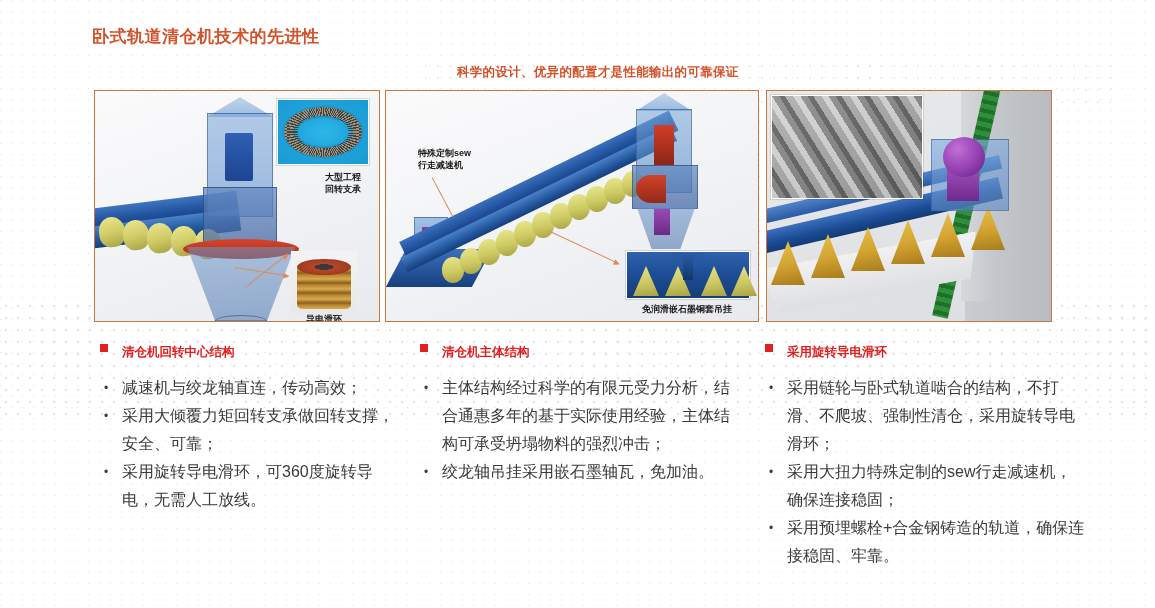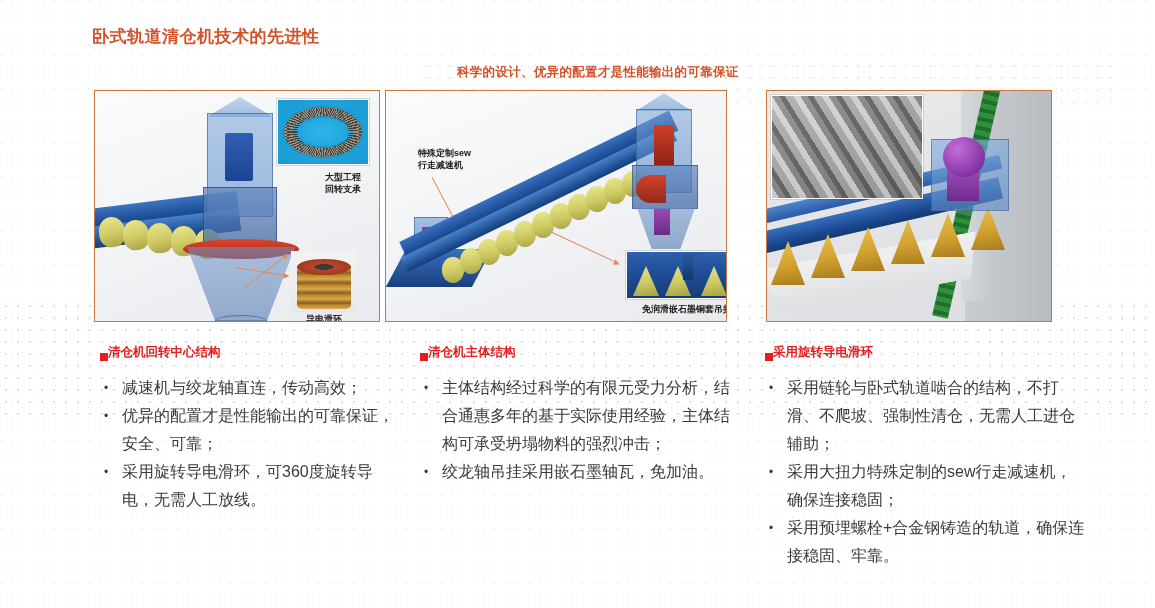--- a/index.html
+++ b/index.html
@@ -46,21 +46,21 @@
   }
 
   
   .panel {
     position: absolute;
     border: 1.6px solid #C8783C;
     background: #fdfdfd;
     overflow: hidden;
   }
   #panel1 { left: 94px;  top: 90px; width: 286px; height: 232px; }
-  #panel2 { left: 385px; top: 90px; width: 342px; height: 232px; }
+  #panel2 { left: 385px; top: 90px; width: 374px; height: 232px; }
   #panel3 { left: 766px; top: 90px; width: 286px; height: 232px; }
 
   .cad {
     position: absolute; inset: 0;
     background: linear-gradient(160deg,#fbfbfc 0%,#f3f4f6 45%,#e9eaee 100%);
   }
 
   
   .p1-auger {
     position:absolute; left:-6px; top:118px; width:150px; height:26px;
@@ -311,21 +311,21 @@
     clip-path: polygon(0 0,100% 0,94% 100%,6% 100%);
   }
 
   
   .col { position:absolute; top:344px; }
   #col1 { left:100px; width:300px; }
   #col2 { left:420px; width:320px; }
   #col3 { left:765px; width:320px; }
 
   .col-head {
-    display:flex; align-items:flex-end; 
+    display:flex; align-items:flex-start; gap:14px;
     font-size:12.5px; font-weight:bold; color:#E02020;
     margin-bottom:13px;
   }
   .sq { width:8px; height:8px; background:#E02020; display:inline-block; }
 
   ul.bullets { list-style:none; }
   ul.bullets li {
     position:relative; padding-left:22px;
     font-size:16px; color:#3a3a3a; line-height:28px;
     margin-bottom:0px;
@@ -454,21 +454,21 @@
     </div>
   </div>
 
   <div class="col" id="col1">
     <div class="col-head">
       <span class="sq"></span>
       <span>清仓机回转中心结构</span>
     </div>
     <ul class="bullets">
       <li>减速机与绞龙轴直连，传动高效；</li>
-      <li>优异的配置才是性能输出的可靠保证，安全、可靠；</li>
+      <li>采用大倾覆力矩回转支承做回转支撑，安全、可靠；</li>
       <li>采用旋转导电滑环，可360度旋转导电，无需人工放线。</li>
     </ul>
   </div>
 
   <div class="col" id="col2">
     <div class="col-head">
       <span class="sq"></span>
       <span>清仓机主体结构</span>
     </div>
     <ul class="bullets">
@@ -476,18 +476,18 @@
       <li>绞龙轴吊挂采用嵌石墨轴瓦，免加油。</li>
     </ul>
   </div>
 
   <div class="col" id="col3">
     <div class="col-head">
       <span class="sq"></span>
       <span>采用旋转导电滑环</span>
     </div>
     <ul class="bullets">
-      <li>采用链轮与卧式轨道啮合的结构，不打滑、不爬坡、强制性清仓，无需人工进仓辅助；</li>
+      <li>采用链轮与卧式轨道啮合的结构，不打滑、不爬坡、强制性清仓，采用旋转导电滑环；</li>
       <li>采用大扭力特殊定制的sew行走减速机，确保连接稳固；</li>
       <li>采用预埋螺栓+合金钢铸造的轨道，确保连接稳固、牢靠。</li>
     </ul>
   </div>
 </div>
 
 </body></html>

